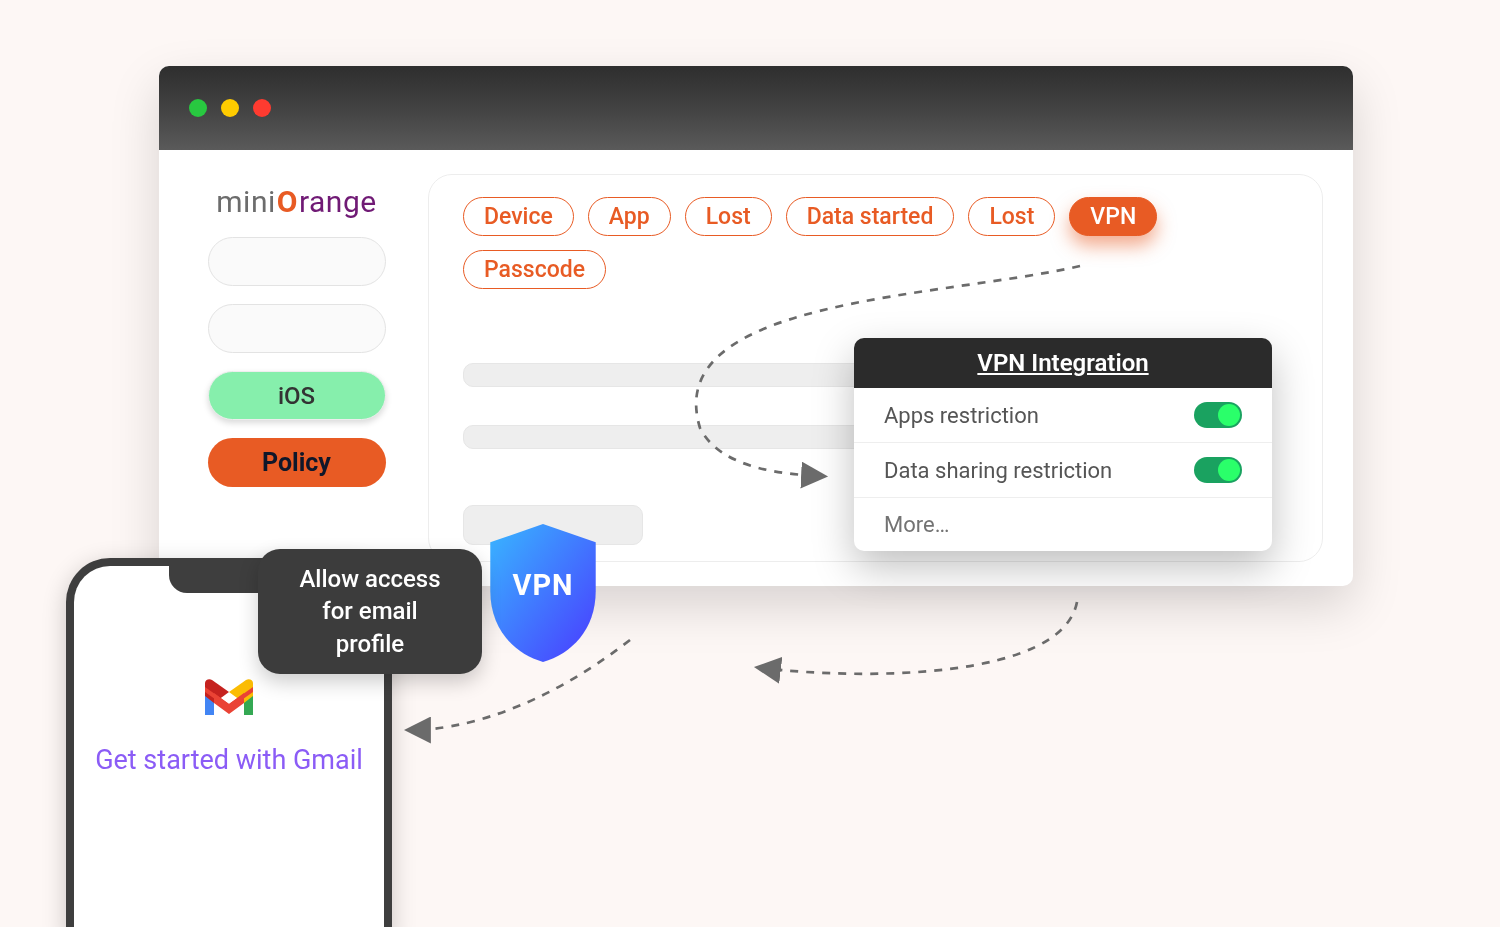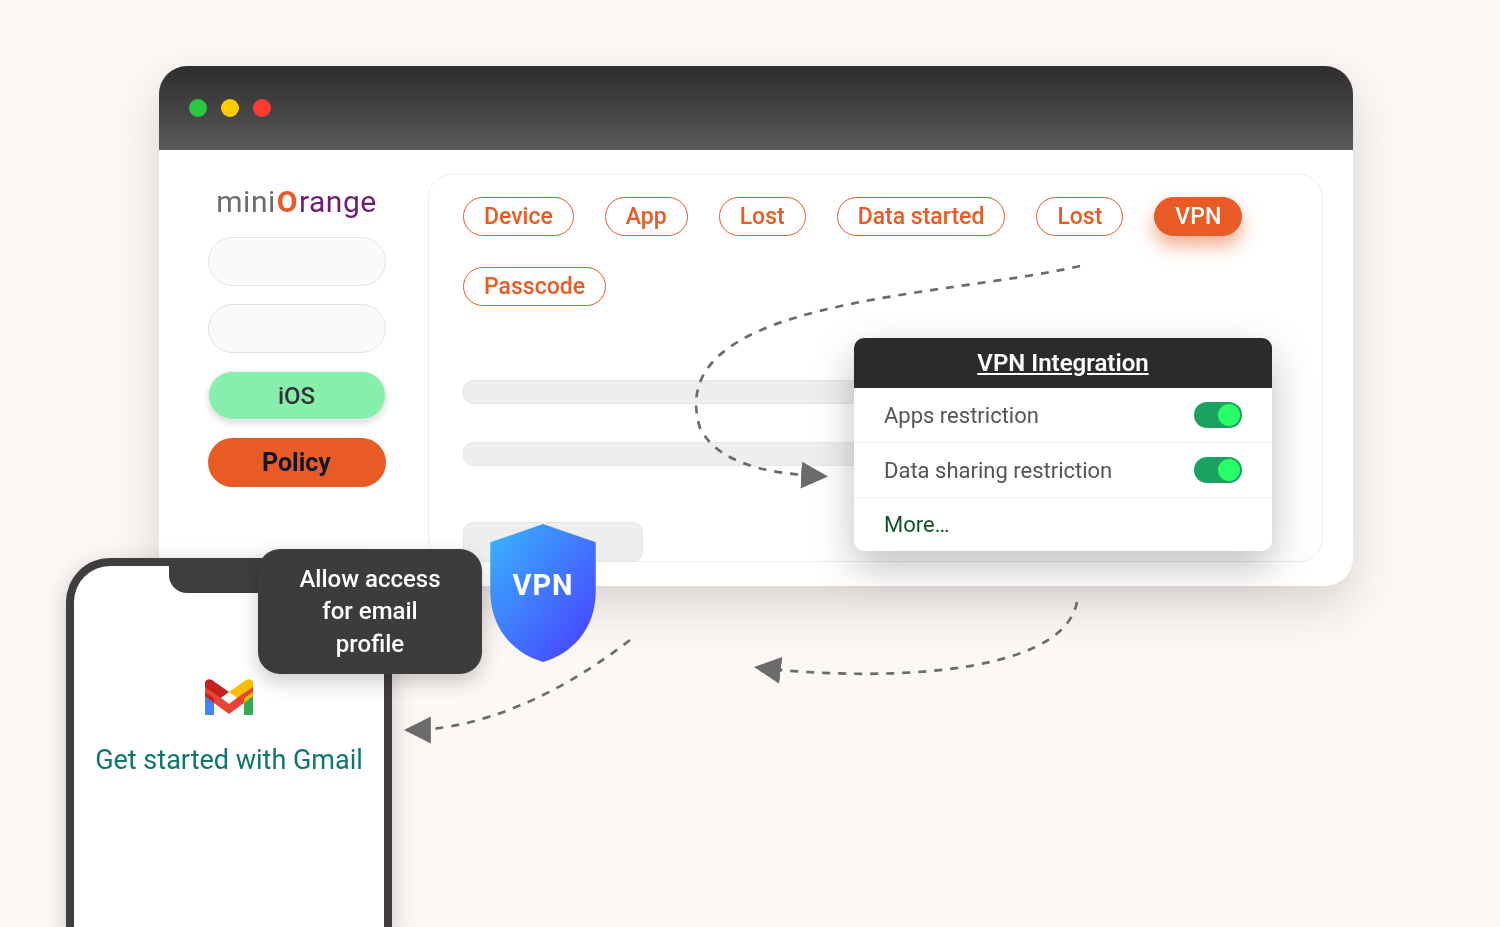--- a/index.html
+++ b/index.html
@@ -1,59 +1,59 @@
 <!DOCTYPE html>
 <html><head>
 <meta charset="utf-8">
 <style>
   *{box-sizing:border-box;margin:0;padding:0;font-family:-apple-system,BlinkMacSystemFont,'Segoe UI',Roboto,Arial,sans-serif;}
   body{background:#fdf7f5;width:1500px;height:927px;position:relative;overflow:hidden;}
 
-  .app-window{position:absolute;left:159px;top:66px;width:1194px;height:520px;background:#fff;border-radius:28px;box-shadow:0 20px 50px rgba(0,0,0,.15);overflow:hidden;}
+  .app-window{position:absolute;left:159px;top:66px;width:1194px;height:520px;background:#fff;border-radius:10px;box-shadow:0 20px 50px rgba(0,0,0,.15);overflow:hidden;}
   .titlebar{height:84px;background:linear-gradient(180deg,#2e2e2e 0%,#424242 50%,#5a5a5a 100%);display:flex;align-items:center;padding-left:30px;gap:14px;}
   .dot{width:18px;height:18px;border-radius:50%;}
   .dot.g{background:#28c840;} .dot.y{background:#ffcc00;} .dot.r{background:#ff3b30;}
 
   .app-body{display:flex;height:calc(100% - 84px);padding:24px 30px 24px 30px;gap:24px;}
   .sidebar{width:215px;display:flex;flex-direction:column;align-items:center;padding-top:10px;}
   .brand{font-size:30px;font-weight:450;color:#6c6c6c;letter-spacing:.5px;display:flex;align-items:center;}
   .brand .mini{color:#6c6c6c;}
   .brand .o-char{color:#e85b24;font-weight:700;padding:0 1px;}
   .brand .rest{color:#701a75;}
 
   .side-pill{width:178px;height:49px;border-radius:30px;border:1px solid #e3e3e3;background:#86efac;margin-top:18px;display:flex;align-items:center;justify-content:center;font-size:24px;color:#333;}
   .side-pill.empty{background:#fafafa;}
   .side-pill.ios{box-shadow:0 3px 6px rgba(0,0,0,.15);border-color:#eee;font-weight:500;}
   .side-pill.policy{background:#e85b24;color:#0f172a;border:none;font-weight:700;font-size:25px;}
 
   .main-panel{flex:1;background:#fff;border:1px solid #ededed;border-radius:24px;padding:22px 34px 30px 34px;position:relative;}
-  .tabrow{display:flex;gap:31px;flex-wrap:wrap;}
+  .tabrow{display:flex;gap:14px;flex-wrap:wrap;}
   .tab-pill{border:1px solid #e85b24;color:#e85b24;background:#fff;border-radius:26px;padding:7px 20px;font-size:23px;font-weight:500;line-height:1;cursor:pointer;}
   .tab-pill.active{background:#e85b24;color:#fff;box-shadow:0 10px 18px rgba(232,91,36,.5);border-color:#e85b24;}
 
   .ghost-line{background:#eee;border-radius:10px;height:24px;border:1px solid #e6e6e6;}
 
   
   .vpn-badge{position:absolute;left:482px;top:520px;width:122px;height:146px;}
   .vpn-badge svg{width:100%;height:100%;}
   .vpn-label{position:absolute;left:0;top:48px;width:100%;text-align:center;color:#fff;font-size:29px;font-weight:700;letter-spacing:1px;}
 
   
   .popup{position:absolute;left:854px;top:338px;width:418px;background:#fff;border-radius:10px;box-shadow:0 16px 40px rgba(0,0,0,.25);overflow:hidden;}
   .popup-header{background:#2b2b2b;color:#fff;text-align:center;font-size:24px;font-weight:600;padding:11px 0;text-decoration:underline;}
   .popup-row{display:flex;align-items:flex-end;justify-content:space-between;padding:14px 30px;font-size:22px;color:#555;border-bottom:1px solid #eee;}
-  .popup-row:last-child{border-bottom:none;color:#14532d;}
+  .popup-row:last-child{border-bottom:none;color:#737373;}
   .toggle{width:48px;height:26px;border-radius:14px;background:#1aa260;position:relative;flex-shrink:0;}
   .toggle::after{content:"";position:absolute;right:2px;top:2px;width:22px;height:22px;background:#2aff6a;border-radius:50%;}
 
   
   .phone{position:absolute;left:66px;top:558px;width:326px;height:380px;border-radius:44px 44px 0 0;background:#fff;border:8px solid #3e3e3e;border-bottom:none;box-shadow:0 6px 24px rgba(0,0,0,.2);padding-top:58px;display:flex;flex-direction:column;align-items:center;}
   .notch{position:absolute;top:-1px;left:50%;transform:translateX(-50%);width:120px;height:28px;background:#3e3e3e;border-radius:0 0 18px 18px;}
   .gmail-icon{width:56px;height:42px;margin-top:54px;}
-  .phone-text{font-size:27px;color:#0f766e;text-align:center;margin-top:22px;line-height:1.35;padding:0 20px;}
+  .phone-text{font-size:27px;color:#8b5cf6;text-align:center;margin-top:22px;line-height:1.35;padding:0 20px;}
 
   
   .callout{position:absolute;left:258px;top:549px;background:#3c3c3c;color:#fff;font-size:24px;font-weight:500;border-radius:22px;padding:14px 28px;text-align:center;line-height:1.35;width:224px;box-shadow:0 8px 20px rgba(0,0,0,.2);}
 
   
   .arrow{position:absolute;pointer-events:none;}
 
 </style>
 </head>
 <body>

